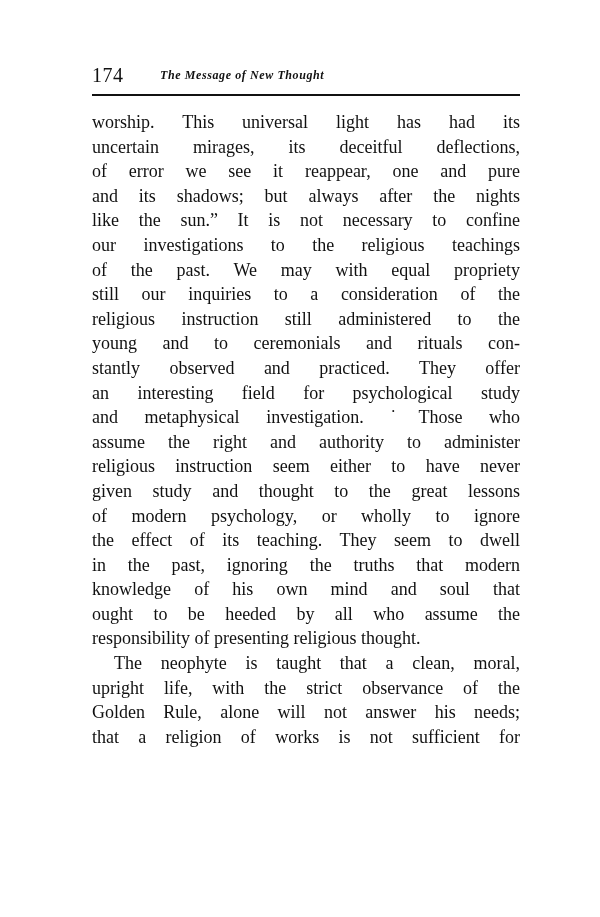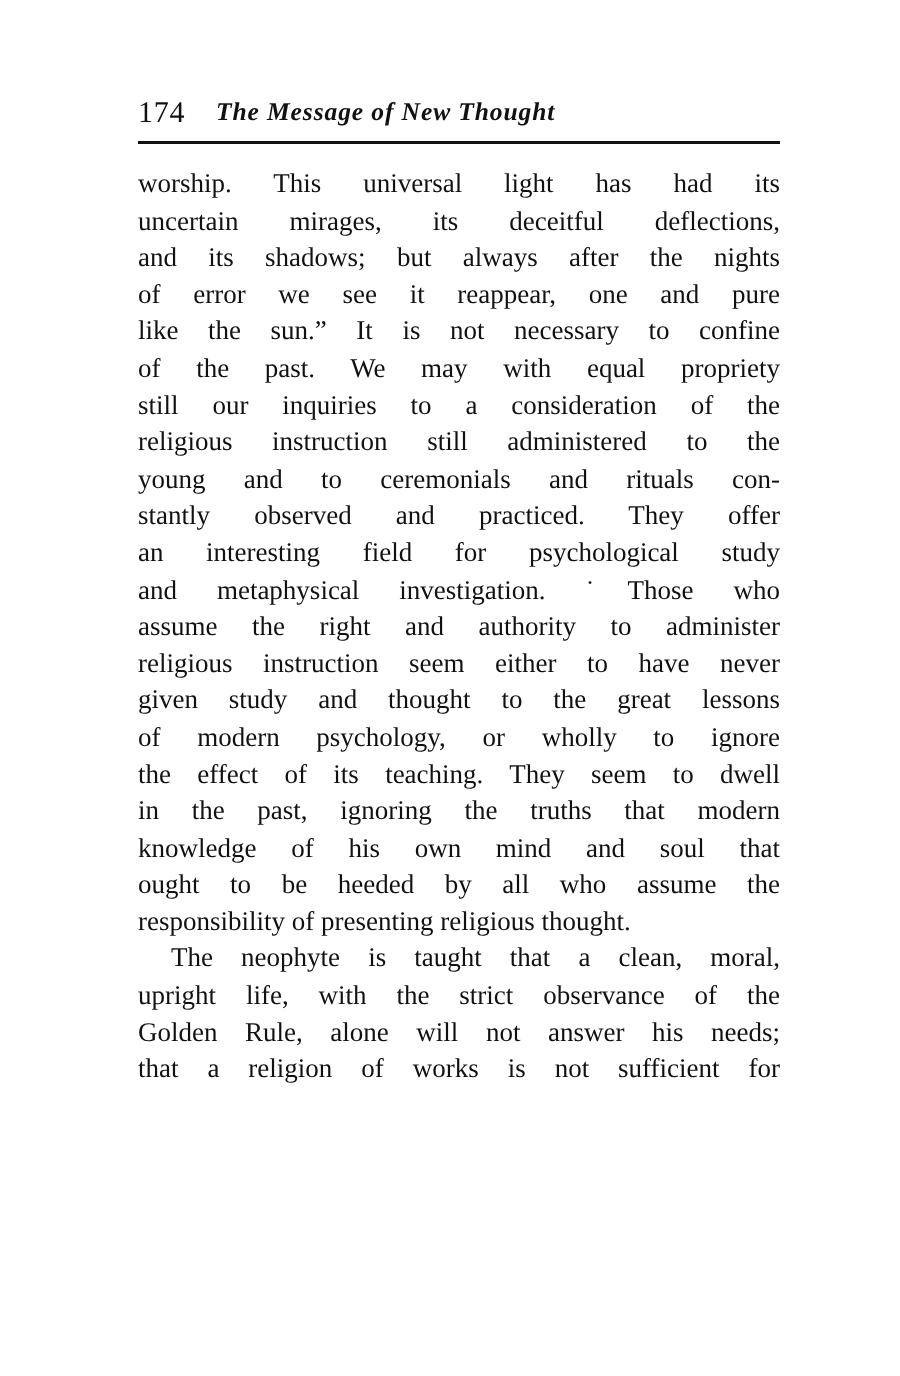--- a/index.html
+++ b/index.html
@@ -29,23 +29,23 @@
       line-height: 30px;
     }
     .page-number {
       width: 50px;
       font-size: 20px;
       letter-spacing: 0.5px;
     }
     .running-title {
       font-style: italic;
       font-weight: bold;
-      font-size: 17px;
+      font-size: 12px;
       letter-spacing: 0.6px;
-      margin-left: 2px;
+      margin-left: 18px;
     }
     .head-rule {
       height: 2px;
       background: #111111;
       margin-top: 4px;
       margin-bottom: 14px;
     }
     .body-text {
       font-size: 18px;
       line-height: 24.6px;
@@ -70,23 +70,24 @@
 <div class="page">
   <div class="running-head">
     <span class="page-number">174</span>
     <span class="running-title">The Message of New Thought</span>
   </div>
   <div class="head-rule"></div>
 
   <div class="body-text">
     <span class="line">worship.  This universal light has had its</span>
     <span class="line">uncertain mirages, its deceitful deflections,</span>
+    <span class="line">of error we see it reappear, one and pure</span>
     <span class="line">and its shadows; but always after the nights</span>
-    <span class="line">of error we see it reappear, one and pure</span>
     <span class="line">like the sun.”  It is not necessary to confine</span>
+    <span class="line">our investigations to the religious teachings</span>
     <span class="line">of the past.  We may with equal propriety</span>
     <span class="line">still our inquiries to a consideration of the</span>
     <span class="line">religious instruction still administered to the</span>
     <span class="line">young and to ceremonials and rituals con-</span>
     <span class="line">stantly observed and practiced.  They offer</span>
     <span class="line">an interesting field for psychological study</span>
     <span class="line">and metaphysical investigation.  ˙Those who</span>
     <span class="line">assume the right and authority to administer</span>
     <span class="line">religious instruction seem either to have never</span>
     <span class="line">given study and thought to the great lessons</span>

